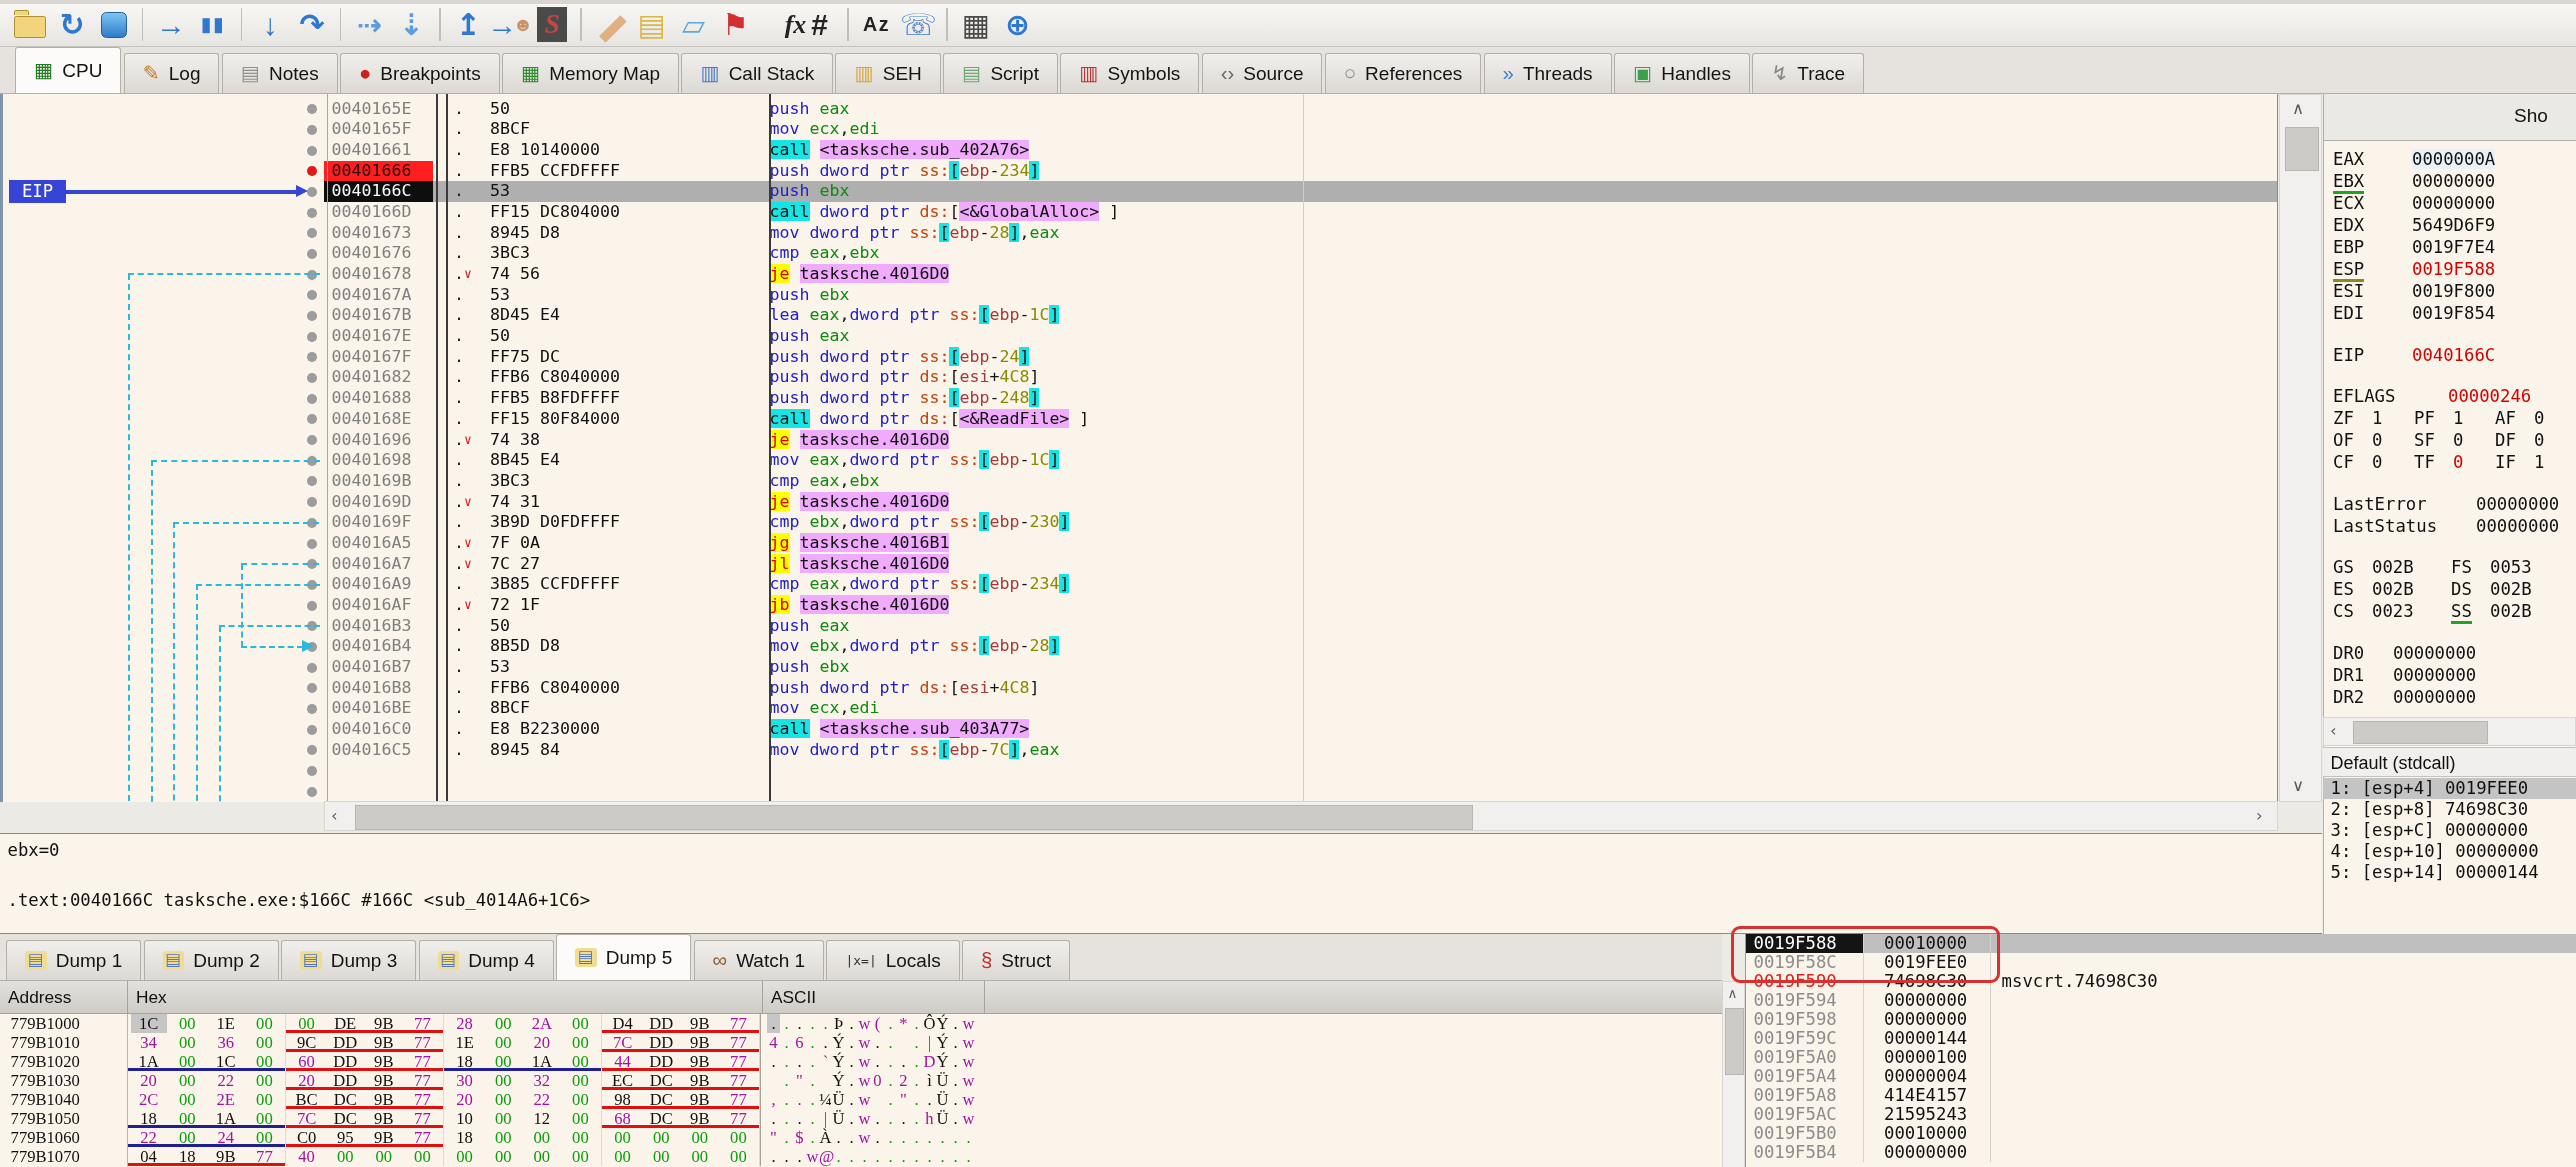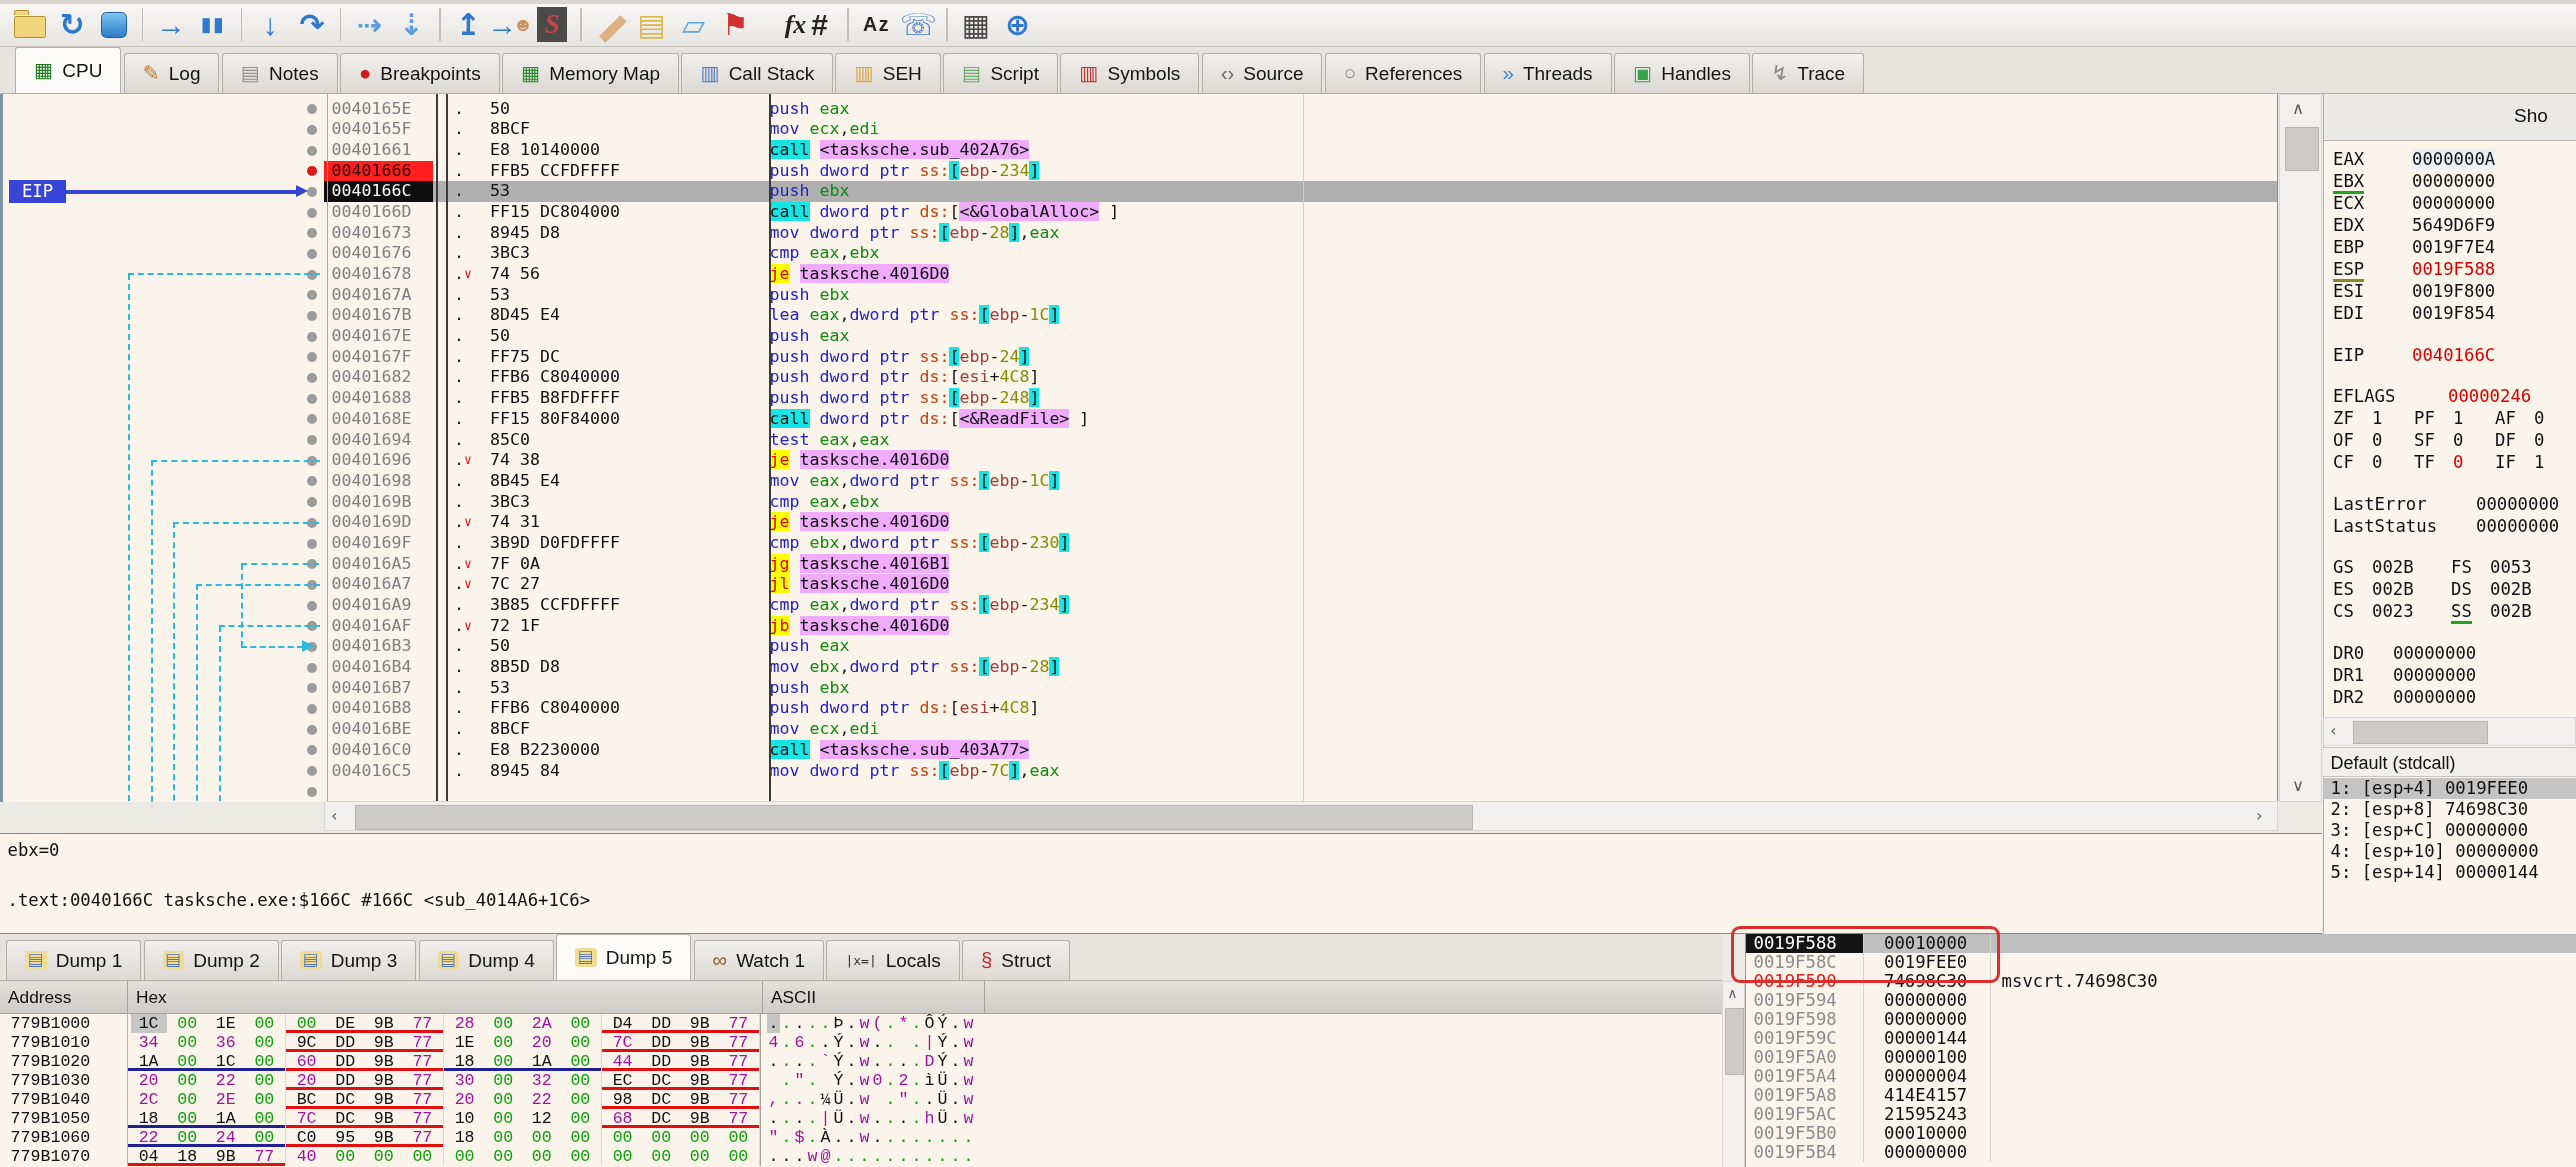--- a/index.html
+++ b/index.html
@@ -97,21 +97,21 @@
   #args{position:absolute;left:2323px;top:778px;width:253px;font-family:"DejaVu Sans Mono",monospace;font-size:17.3px;color:#111}
   .arow{height:21px;line-height:21px;padding-left:7.5px;white-space:pre}
   .arow.sel{background:#C4C4C4}
   
   #dumptabs{left:0;top:934px;width:1722px;height:47px;padding-left:6px}
   #dumphead{position:absolute;left:0;top:981px;width:1722px;height:33px;display:flex;
             background:linear-gradient(#E3E1DD,#CFCCC7);border-bottom:0.8px solid #A6A39E;box-sizing:border-box;
             font-size:17.3px;color:#111}
   .hc{border-right:0.8px solid #A6A39E;padding-left:8px;line-height:32px;box-sizing:border-box;flex:none}
   #dumprows{position:absolute;left:0;top:1014px;width:1722px;height:154px;overflow:hidden;
-            font-family:Liberation Mono, monospace;font-size:16.6px;background:#FBF4EA}
+            font-family:Liberation Serif, serif;font-size:16.6px;background:#FBF4EA}
   .durow{height:19px;line-height:19px;display:flex}
   .duaddr{width:128px;flex:none;padding-left:10.6px;color:#101010;border-right:0.8px solid #B8B5B0;box-sizing:border-box}
   .bgrp{width:158px;flex:none;display:flex;justify-content:space-evenly;border-right:0.8px solid #DCDAD6;box-sizing:border-box}
   .bgrp.ulr{box-shadow:inset 0 -3px 0 #E01010}
   .bgrp.ulb{box-shadow:inset 0 -3px 0 #202090}
   .by{width:36px;text-align:center}
   .duascii{width:222px;flex:none;display:flex;border-left:0.8px solid #A6A39E;padding-left:6px;box-sizing:border-box}
   .ac{width:13px;text-align:center;flex:none}
   .cg{color:#0AA00A}.cp{color:#A013A0}.ck{color:#101010}
   .selb{background:#C6C6C6}
@@ -277,21 +277,20 @@
       <div class="drow"><span class="dmargin"></span><span class="daddr">00401673</span><span class="dbytes"><span class="dpre">.</span>8945 D8</span><span class="dinstr"><span class="mn">mov</span><span class="pl"> </span><span class="mn">dword ptr</span><span class="pl"> </span><span class="seg">ss:</span><span class="cbr">[</span><span class="mr">ebp</span><span class="pl">-</span><span class="num">28</span><span class="cbr">]</span><span class="pl">,</span><span class="reg">eax</span></span><span class="dcom"></span></div>
       <div class="drow"><span class="dmargin"></span><span class="daddr">00401676</span><span class="dbytes"><span class="dpre">.</span>3BC3</span><span class="dinstr"><span class="mn">cmp</span><span class="pl"> </span><span class="reg">eax</span><span class="pl">,</span><span class="reg">ebx</span></span><span class="dcom"></span></div>
       <div class="drow"><span class="dmargin"></span><span class="daddr">00401678</span><span class="dbytes"><span class="dpre">.<span class="rv">∨</span></span>74 56</span><span class="dinstr"><span class="jmp">je</span><span class="pl"> </span><span class="tgt">tasksche.4016D0</span></span><span class="dcom"></span></div>
       <div class="drow"><span class="dmargin"></span><span class="daddr">0040167A</span><span class="dbytes"><span class="dpre">.</span>53</span><span class="dinstr"><span class="mn">push</span><span class="pl"> </span><span class="reg">ebx</span></span><span class="dcom"></span></div>
       <div class="drow"><span class="dmargin"></span><span class="daddr">0040167B</span><span class="dbytes"><span class="dpre">.</span>8D45 E4</span><span class="dinstr"><span class="mn">lea</span><span class="pl"> </span><span class="reg">eax</span><span class="pl">,</span><span class="mn">dword ptr</span><span class="pl"> </span><span class="seg">ss:</span><span class="cbr">[</span><span class="mr">ebp</span><span class="pl">-</span><span class="num">1C</span><span class="cbr">]</span></span><span class="dcom"></span></div>
       <div class="drow"><span class="dmargin"></span><span class="daddr">0040167E</span><span class="dbytes"><span class="dpre">.</span>50</span><span class="dinstr"><span class="mn">push</span><span class="pl"> </span><span class="reg">eax</span></span><span class="dcom"></span></div>
       <div class="drow"><span class="dmargin"></span><span class="daddr">0040167F</span><span class="dbytes"><span class="dpre">.</span>FF75 DC</span><span class="dinstr"><span class="mn">push</span><span class="pl"> </span><span class="mn">dword ptr</span><span class="pl"> </span><span class="seg">ss:</span><span class="cbr">[</span><span class="mr">ebp</span><span class="pl">-</span><span class="num">24</span><span class="cbr">]</span></span><span class="dcom"></span></div>
       <div class="drow"><span class="dmargin"></span><span class="daddr">00401682</span><span class="dbytes"><span class="dpre">.</span>FFB6 C8040000</span><span class="dinstr"><span class="mn">push</span><span class="pl"> </span><span class="mn">dword ptr</span><span class="pl"> </span><span class="seg">ds:</span><span class="pl">[</span><span class="mr">esi</span><span class="pl">+</span><span class="num">4C8</span><span class="pl">]</span></span><span class="dcom"></span></div>
       <div class="drow"><span class="dmargin"></span><span class="daddr">00401688</span><span class="dbytes"><span class="dpre">.</span>FFB5 B8FDFFFF</span><span class="dinstr"><span class="mn">push</span><span class="pl"> </span><span class="mn">dword ptr</span><span class="pl"> </span><span class="seg">ss:</span><span class="cbr">[</span><span class="mr">ebp</span><span class="pl">-</span><span class="num">248</span><span class="cbr">]</span></span><span class="dcom"></span></div>
       <div class="drow"><span class="dmargin"></span><span class="daddr">0040168E</span><span class="dbytes"><span class="dpre">.</span>FF15 80F84000</span><span class="dinstr"><span class="call">call</span><span class="pl"> </span><span class="mn">dword ptr</span><span class="pl"> </span><span class="seg">ds:</span><span class="pl">[</span><span class="tgt">&lt;&amp;ReadFile&gt;</span><span class="pl"> ]</span></span><span class="dcom"></span></div>
-      <div class="drow"><span class="dmargin"></span><span class="daddr">00401694</span><span class="dbytes"><span class="dpre">.</span>85C0</span><span class="dinstr"><span class="mn">test</span><span class="pl"> </span><span class="reg">eax</span><span class="pl">,</span><span class="reg">eax</span></span><span class="dcom"></span></div>
       <div class="drow"><span class="dmargin"></span><span class="daddr">00401696</span><span class="dbytes"><span class="dpre">.<span class="rv">∨</span></span>74 38</span><span class="dinstr"><span class="jmp">je</span><span class="pl"> </span><span class="tgt">tasksche.4016D0</span></span><span class="dcom"></span></div>
       <div class="drow"><span class="dmargin"></span><span class="daddr">00401698</span><span class="dbytes"><span class="dpre">.</span>8B45 E4</span><span class="dinstr"><span class="mn">mov</span><span class="pl"> </span><span class="reg">eax</span><span class="pl">,</span><span class="mn">dword ptr</span><span class="pl"> </span><span class="seg">ss:</span><span class="cbr">[</span><span class="mr">ebp</span><span class="pl">-</span><span class="num">1C</span><span class="cbr">]</span></span><span class="dcom"></span></div>
       <div class="drow"><span class="dmargin"></span><span class="daddr">0040169B</span><span class="dbytes"><span class="dpre">.</span>3BC3</span><span class="dinstr"><span class="mn">cmp</span><span class="pl"> </span><span class="reg">eax</span><span class="pl">,</span><span class="reg">ebx</span></span><span class="dcom"></span></div>
       <div class="drow"><span class="dmargin"></span><span class="daddr">0040169D</span><span class="dbytes"><span class="dpre">.<span class="rv">∨</span></span>74 31</span><span class="dinstr"><span class="jmp">je</span><span class="pl"> </span><span class="tgt">tasksche.4016D0</span></span><span class="dcom"></span></div>
       <div class="drow"><span class="dmargin"></span><span class="daddr">0040169F</span><span class="dbytes"><span class="dpre">.</span>3B9D D0FDFFFF</span><span class="dinstr"><span class="mn">cmp</span><span class="pl"> </span><span class="reg">ebx</span><span class="pl">,</span><span class="mn">dword ptr</span><span class="pl"> </span><span class="seg">ss:</span><span class="cbr">[</span><span class="mr">ebp</span><span class="pl">-</span><span class="num">230</span><span class="cbr">]</span></span><span class="dcom"></span></div>
       <div class="drow"><span class="dmargin"></span><span class="daddr">004016A5</span><span class="dbytes"><span class="dpre">.<span class="rv">∨</span></span>7F 0A</span><span class="dinstr"><span class="jmp">jg</span><span class="pl"> </span><span class="tgt">tasksche.4016B1</span></span><span class="dcom"></span></div>
       <div class="drow"><span class="dmargin"></span><span class="daddr">004016A7</span><span class="dbytes"><span class="dpre">.<span class="rv">∨</span></span>7C 27</span><span class="dinstr"><span class="jmp">jl</span><span class="pl"> </span><span class="tgt">tasksche.4016D0</span></span><span class="dcom"></span></div>
       <div class="drow"><span class="dmargin"></span><span class="daddr">004016A9</span><span class="dbytes"><span class="dpre">.</span>3B85 CCFDFFFF</span><span class="dinstr"><span class="mn">cmp</span><span class="pl"> </span><span class="reg">eax</span><span class="pl">,</span><span class="mn">dword ptr</span><span class="pl"> </span><span class="seg">ss:</span><span class="cbr">[</span><span class="mr">ebp</span><span class="pl">-</span><span class="num">234</span><span class="cbr">]</span></span><span class="dcom"></span></div>
       <div class="drow"><span class="dmargin"></span><span class="daddr">004016AF</span><span class="dbytes"><span class="dpre">.<span class="rv">∨</span></span>72 1F</span><span class="dinstr"><span class="jmp">jb</span><span class="pl"> </span><span class="tgt">tasksche.4016D0</span></span><span class="dcom"></span></div>
       <div class="drow"><span class="dmargin"></span><span class="daddr">004016B3</span><span class="dbytes"><span class="dpre">.</span>50</span><span class="dinstr"><span class="mn">push</span><span class="pl"> </span><span class="reg">eax</span></span><span class="dcom"></span></div>

